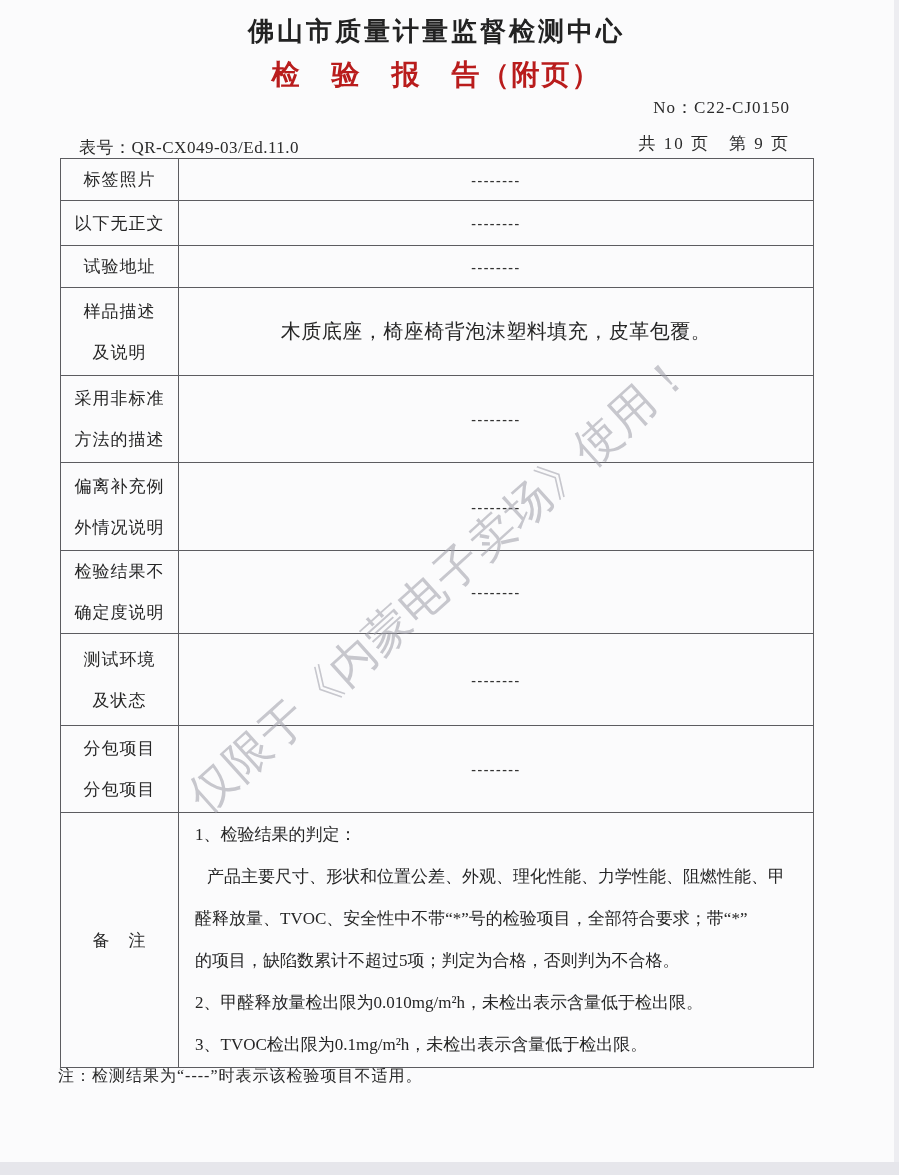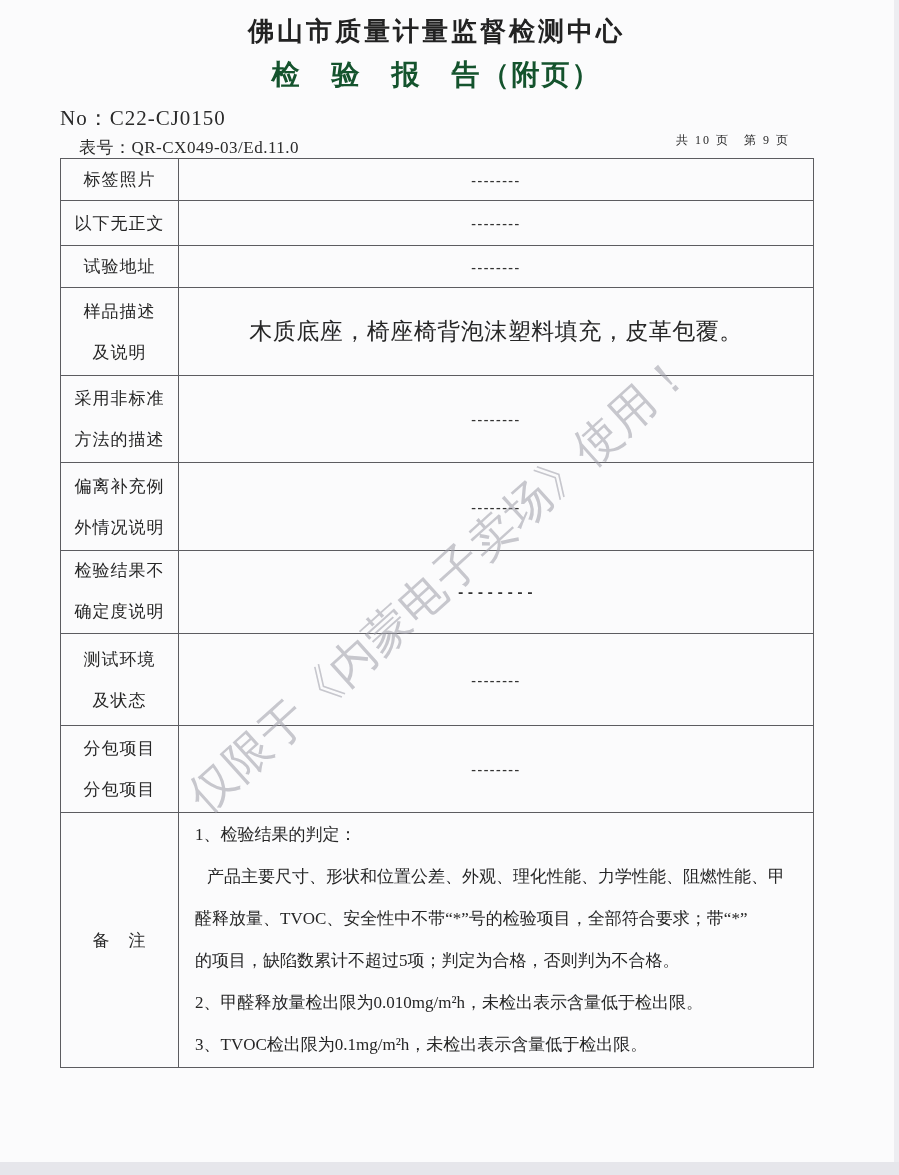--- a/index.html
+++ b/index.html
@@ -21,53 +21,53 @@
     background:#e6e6eb;
   }
   .org-title {
     position:absolute; left:60px; width:753px; top:14px;
     text-align:center; font-size:26px; font-weight:600;
     letter-spacing:3px; color:#222;
   }
   .report-title {
     position:absolute; left:60px; width:753px; top:56px;
     text-align:center; font-size:28px; font-weight:600;
-    letter-spacing:2px; color:#14532d;
+    letter-spacing:2px; color:#b91c1c;
   }
   .doc-no {
-    position:absolute; left:60px; width:753px; top:104px;
-    padding-right:23px; font-size:21px; letter-spacing:1px;
+    position:absolute; left:60px; width:753px; top:96px;
+    text-align:right; padding-right:23px; font-size:17px; letter-spacing:1px;
   }
   .form-no {
     position:absolute; left:60px; top:136px; font-size:17px; letter-spacing:0.5px;margin-left:19px;
   }
   .pagination {
     position:absolute; left:60px; width:753px; top:132px;
-    text-align:right; padding-right:23px; font-size:12px; letter-spacing:2px;
+    text-align:right; padding-right:23px; font-size:17px; letter-spacing:2px;
   }
   table.report {
     position:absolute; left:60px; top:158px; width:753px;
     border-collapse:collapse; table-layout:fixed; z-index:2;
     background:transparent;
   }
   table.report td {
     border:1.5px solid #5c5c60; vertical-align:middle;
     font-size:17px; color:#262626;
   }
   td.lbl { text-align:center; letter-spacing:1px; }
   .lbl-line { display:block; line-height:41px; }
   td.val { text-align:center; }
   .dashes { font-weight:bold; font-size:14px; letter-spacing:1.5px; color:#333; }
-  .desc { font-size:23px; letter-spacing:0.5px; }
+  .desc { font-size:20px; letter-spacing:0.5px; }
   td.remark-cell { text-align:left; padding:1px 16px; }
   .rl { display:block; line-height:42px; font-size:17px; white-space:nowrap; }
   .rl.indent { text-indent:12px; }
   .r-h1 { height:41px; } .r-h2 { height:45px; } .r-h3 { height:42px; }
   .r-h4 { height:88px; } .r-h5 { height:87px; } .r-h6 { height:88px; }
-  .r-h7 { height:81px;font-family:Liberation Mono, monospace; } .r-h8 { height:92px; } .r-h9 { height:87px; }
+  .r-h7 { height:81px; } .r-h8 { height:92px; } .r-h9 { height:87px; }
   .r-h10 { height:254px; }
   .foot-note {
     position:absolute; left:58px; top:1066px; font-size:16px; letter-spacing:1px;
   }
   .end-text {
     position:absolute; left:60px; width:753px; top:1092px;
     text-align:center; font-size:17px; letter-spacing:3px;
   }
   .watermark {
     position:absolute; left:105px; top:552px; width:670px; height:60px;
@@ -187,18 +187,19 @@
           <span class="rl">的项目，缺陷数累计不超过5项；判定为合格，否则判为不合格。</span>
           <span class="rl">2、甲醛释放量检出限为0.010mg/m²h，未检出表示含量低于检出限。</span>
           <span class="rl">3、TVOC检出限为0.1mg/m²h，未检出表示含量低于检出限。</span>
         </td>
       </tr>
     </tbody>
   </table>
 
   <div class="watermark">仅限于《内蒙电子卖场》使用！</div>
 
+  <div class="foot-note">注：检测结果为“----”时表示该检验项目不适用。</div>
 
 
   <div class="edge-right"></div>
   <div class="edge-bottom"></div>
 
 </div>
 
 </body></html>

